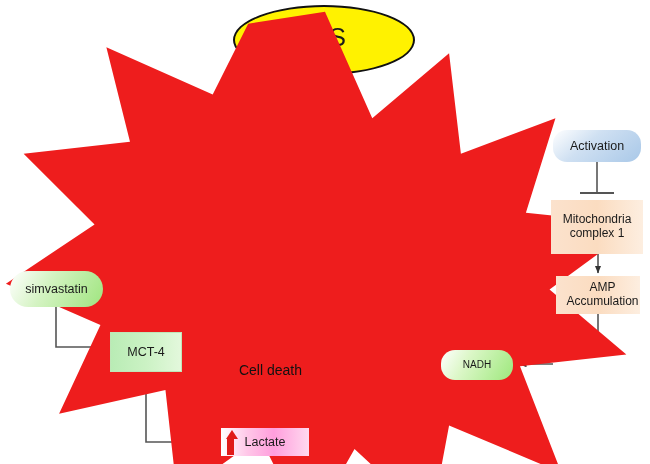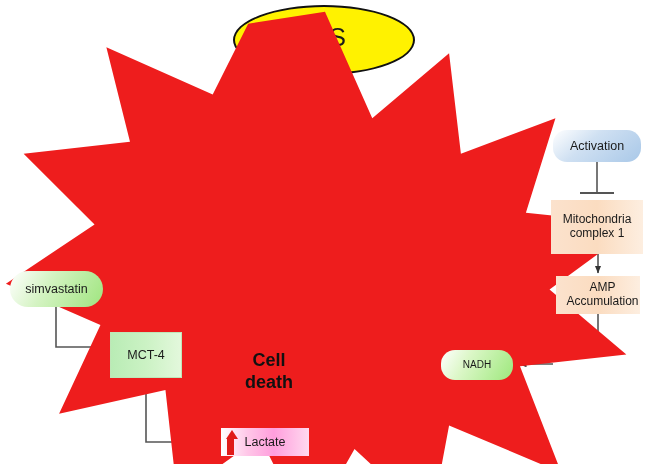--- a/index.html
+++ b/index.html
@@ -54,21 +54,21 @@
   #lacArrow{left:226px;top:430px;height:24px;}
   #lacArrow .head{width:0;height:0;margin:0 auto;
       border-left:6px solid transparent;border-right:6px solid transparent;
       border-bottom:9px solid #e01b19;}
   #lacArrow .shaft{height:16px;}
 
   
   #simvastatin{left:10px;top:271px;width:93px;height:36px;border-radius:18px;
      font-size:12.5px;
      background:linear-gradient(120deg,#ffffff 0%,#d4f3c2 40%,#9fe57f 100%);}
-  #mct4{left:110px;top:332px;width:72px;height:46px;font-size:12.5px;
+  #mct4{left:110px;top:332px;width:72px;height:40px;font-size:12.5px;
      background:linear-gradient(90deg,#b9ecb5 0%,#cbf2c4 50%,#e3f8dc 100%);
      border:1px solid #bfe6b8;}
   .greenpill{border-radius:14px;font-size:10px;
      background:linear-gradient(120deg,#ffffff 0%,#dcf7c8 35%,#9de87c 100%);}
   #nadh{left:441px;top:350px;width:72px;height:30px;}
   #nad{left:450px;top:400px;width:66px;height:30px;}
 
   
   #metformin{left:553px;top:130px;width:88px;height:32px;border-radius:14px;
      font-size:12.5px;
@@ -76,22 +76,22 @@
   .peach{font-size:12px;
      background:linear-gradient(90deg,#fbe2cd 0%,#fbdcc0 50%,#fdeee0 100%);}
   #mito{left:551px;top:200px;width:92px;height:54px;}
   #amp{left:556px;top:276px;width:84px;height:38px;padding-left:9px;}
   #ampk{left:556px;top:345px;width:84px;height:38px;}
 
   
   #celldeath{left:213px;top:328px;width:110px;height:90px;}
   #celldeath .star{position:absolute;inset:0;}
   #cdLabel{position:absolute;left:236px;top:345px;width:66px;height:52px;
-     display:flex;align-items:center;justify-content:center;text-align:center;
-     font-size:18px;color:#111;line-height:1.25;font-weight:bold;}
+     display:flex;align-items:center;justify-content:flex-end;text-align:center;
+     font-size:14px;color:#111;line-height:1.25;}
 </style>
 </head>
 <body>
 
 <div id="canvas">
 
   <svg class="lines" viewBox="0 0 650 464">
     <defs>
       <marker id="ah" markerWidth="9" markerHeight="9" refX="7.5" refY="3.2" orient="auto" markerUnits="userSpaceOnUse">
         <path d="M0,0 L8,3.2 L0,6.4 z" fill="#333"></path>

